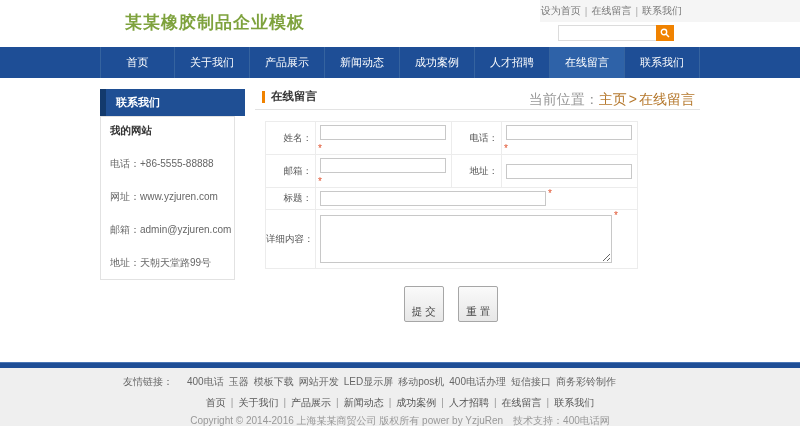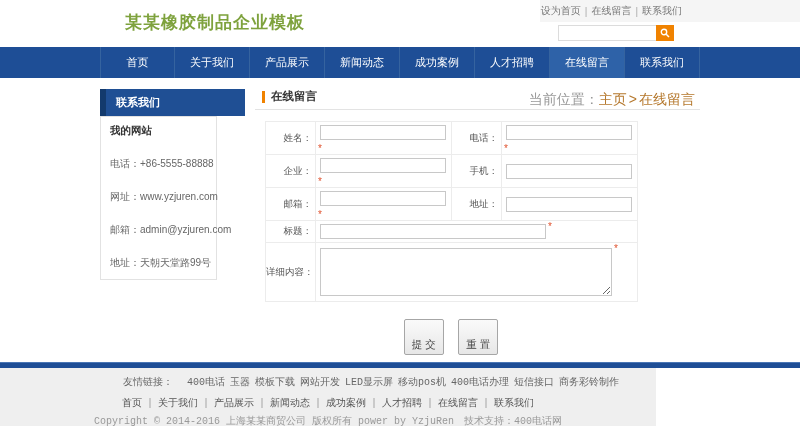--- a/index.html
+++ b/index.html
@@ -49,21 +49,21 @@
   .nav-item:first-child { border-left:1px solid #35639f; }
   .nav-item.active { background:#2e62a8; }
 
   
   .sidebar-head {
     position:absolute; left:100px; top:89px; width:145px; height:27px;
     background:#1f4f94; border-left:6px solid #133a6d;
     color:#fff; font-size:11px; font-weight:bold; line-height:27px; padding-left:10px;
   }
   .sidebar-body {
-    position:absolute; left:100px; top:116px; width:117px;
+    position:absolute; left:100px; top:116px; width:135px;
     background:#fff; border:1px solid #e2e2e2;
     padding:7px 9px 9px; font-size:10px; color:#666;
   }
   .site-name { font-size:10.5px; font-weight:bold; color:#333; margin-bottom:4px; }
   .info-line { margin-top:19px; white-space:nowrap; }
 
   
   .main { position:absolute; left:255px; top:88px; width:445px; }
   .main-head { height:22px; border-bottom:1px solid #e3e3e3; position:relative; }
   .accent-bar { position:absolute; left:7px; top:3px; width:3px; height:12px; background:#f08200; }
@@ -93,22 +93,22 @@
     background:linear-gradient(#fafafa,#e7e7e7); cursor:pointer;
     font-family:"Liberation Sans", sans-serif;
   }
 
   
   .footer-bar {
     position:absolute; left:0; top:362px; width:800px; height:6px;
     background:#1e4e96; border-top:1px solid #4a76b5;
   }
   .footer {
-    position:absolute; left:0; top:368px; width:656px; height:58px;
-    background:#efefef; font-size:10px; color:#666;font-family:Liberation Mono, monospace;
+    position:absolute; left:0; top:368px; width:800px; height:58px;
+    background:#efefef; font-size:10px; color:#666;
   }
   .friend { padding:7px 0 0 123px; white-space:nowrap; }
   .friend .flabel { margin-right:14px; }
   .friend a { margin-right:5px; color:#666; }
   .fnav { margin-top:7px; text-align:center; color:#555; }
   .fnav a { margin:0 2px; }
   .fnav .sep { margin:0 3px; color:#999; }
   .copy { margin-top:4px; text-align:center; color:#999; }
 </style>
 </head>
@@ -186,26 +186,20 @@
         <col style="width:136px">
       </colgroup>
     <tbody>
         <tr style="height:22px;">
       <td class="lbl">姓名：</td>
       <td><input type="text" style=""><span class="req">*</span></td>
       <td class="lbl">电话：</td>
       <td><input type="text" style=""><span class="req">*</span></td>
     </tr>
     <tr style="height:21px;">
-      <td class="lbl">企业：</td>
-      <td><input type="text" style=""><span class="req">*</span></td>
-      <td class="lbl">手机：</td>
-      <td><input type="text" style=""></td>
-    </tr>
-    <tr style="height:21px;">
       <td class="lbl">邮箱：</td>
       <td><input type="text" style=""><span class="req">*</span></td>
       <td class="lbl">地址：</td>
       <td><input type="text" style=""></td>
     </tr>
     <tr style="height:21px;">
       <td class="lbl">标题：</td>
       <td colspan="3"><input type="text" class="wide" style=""><span class="req">*</span></td>
     </tr>
     <tr style="height:59px;">

